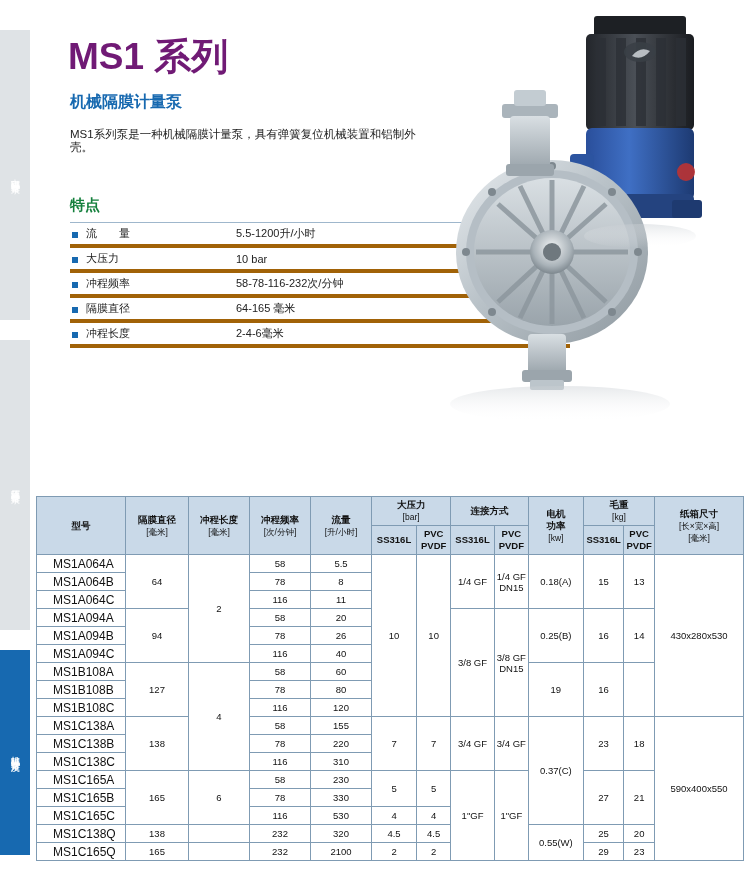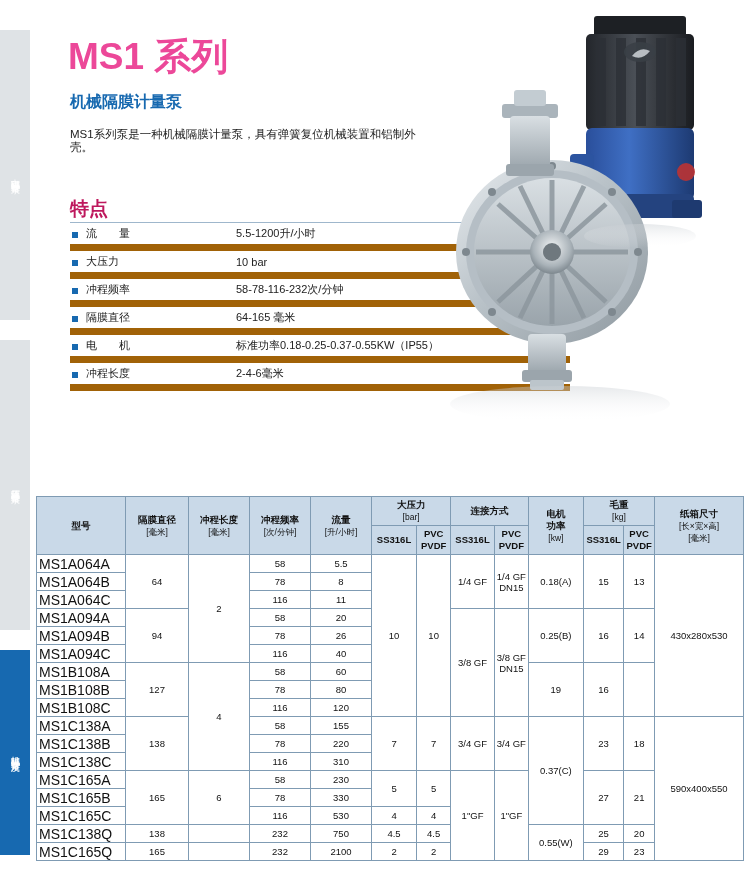--- a/index.html
+++ b/index.html
@@ -32,44 +32,44 @@
     white-space:nowrap;
   }
   .rail-item.active{background:#1769b0;color:#ffffff;}
   .rail-1{top:30px;height:290px;}
   .rail-2{top:340px;height:290px;}
   .rail-3{top:650px;height:205px;}
 
   
   .title{
     position:absolute;left:68px;top:32px;
-    font-size:37px;font-weight:bold;color:#ec4899;
+    font-size:37px;font-weight:bold;color:#701a75;
     letter-spacing:0px;
   }
   .subtitle{
     position:absolute;left:70px;top:92px;
     font-size:16px;font-weight:bold;color:#1769b0;font-family:Liberation Mono, monospace;
   }
   .desc{
     position:absolute;left:70px;top:128px;width:350px;
     font-size:11.5px;line-height:13px;color:#222;
   }
   .feat-title{
     position:absolute;left:70px;top:196px;
-    font-size:19px;font-weight:bold;color:#be185d;
+    font-size:15px;font-weight:bold;color:#15803d;
   }
   
   .features{
     position:absolute;left:70px;top:222px;width:500px;
     border-collapse:collapse;
   }
   .features td{
     font-size:11px;color:#222;
     padding:3px 0 3px 0;
-    border-bottom:7px solid #a16207;
+    border-bottom:4px solid #a16207;
     vertical-align:middle;
   }
   .features tr:first-child td{border-top:1px solid #9fb7cc;}
   .features td.bullet{width:14px;padding-left:2px;}
   .features td.lab{width:150px;}
   .features td.val{}
   .sq{
     display:inline-block;width:6px;height:6px;background:#1769b0;
   }
 
@@ -99,21 +99,21 @@
     background:#ffffff;
   }
   table.spec thead th{
     background:#c9d9e8;
     font-weight:bold;
     font-size:9.5px;
     line-height:12px;
     padding:2px 1px;
   }
   table.spec td.model{
-    text-align:left;padding-left:2px;font-size:14px;
+    text-align:left;padding-left:16px;font-size:12px;
   }
   td.b{font-weight:normal;}
   .u{font-size:8.5px;font-weight:normal;}
 </style>
 </head>
 <body>
 
 <div class="rail">
   <div class="rail-item rail-1">
     <span>电磁隔膜计量泵</span>
@@ -145,25 +145,20 @@
   </tr>
   <tr>
     <td class="bullet"><span class="sq"></span></td>
     <td class="lab">冲程频率</td>
     <td class="val">58-78-116-232次/分钟</td>
   </tr>
   <tr>
     <td class="bullet"><span class="sq"></span></td>
     <td class="lab">隔膜直径</td>
     <td class="val">64-165 毫米</td>
-  </tr>
-  <tr>
-    <td class="bullet"><span class="sq"></span></td>
-    <td class="lab">电　　机</td>
-    <td class="val">标准功率0.18-0.25-0.37-0.55KW（IP55）</td>
   </tr>
   <tr>
     <td class="bullet"><span class="sq"></span></td>
     <td class="lab">冲程长度</td>
     <td class="val">2-4-6毫米</td>
   </tr>
 </tbody>
   </table>
 
 <div class="pump">
@@ -448,21 +443,21 @@
       <td class="b">530</td>
       <td class="b">4</td>
       <td class="b">4</td>
     </tr>
 
     <tr>
       <td class="model">MS1C138Q</td>
       <td class="b">138</td>
       <td></td>
       <td>232</td>
-      <td class="b">750</td>
+      <td class="b">320</td>
       <td class="b">4.5</td>
       <td class="b">4.5</td>
       <td rowspan="2">0.55(W)</td>
       <td>25</td>
       <td>20</td>
     </tr>
     <tr>
       <td class="model">MS1C165Q</td>
       <td class="b">165</td>
       <td></td>

